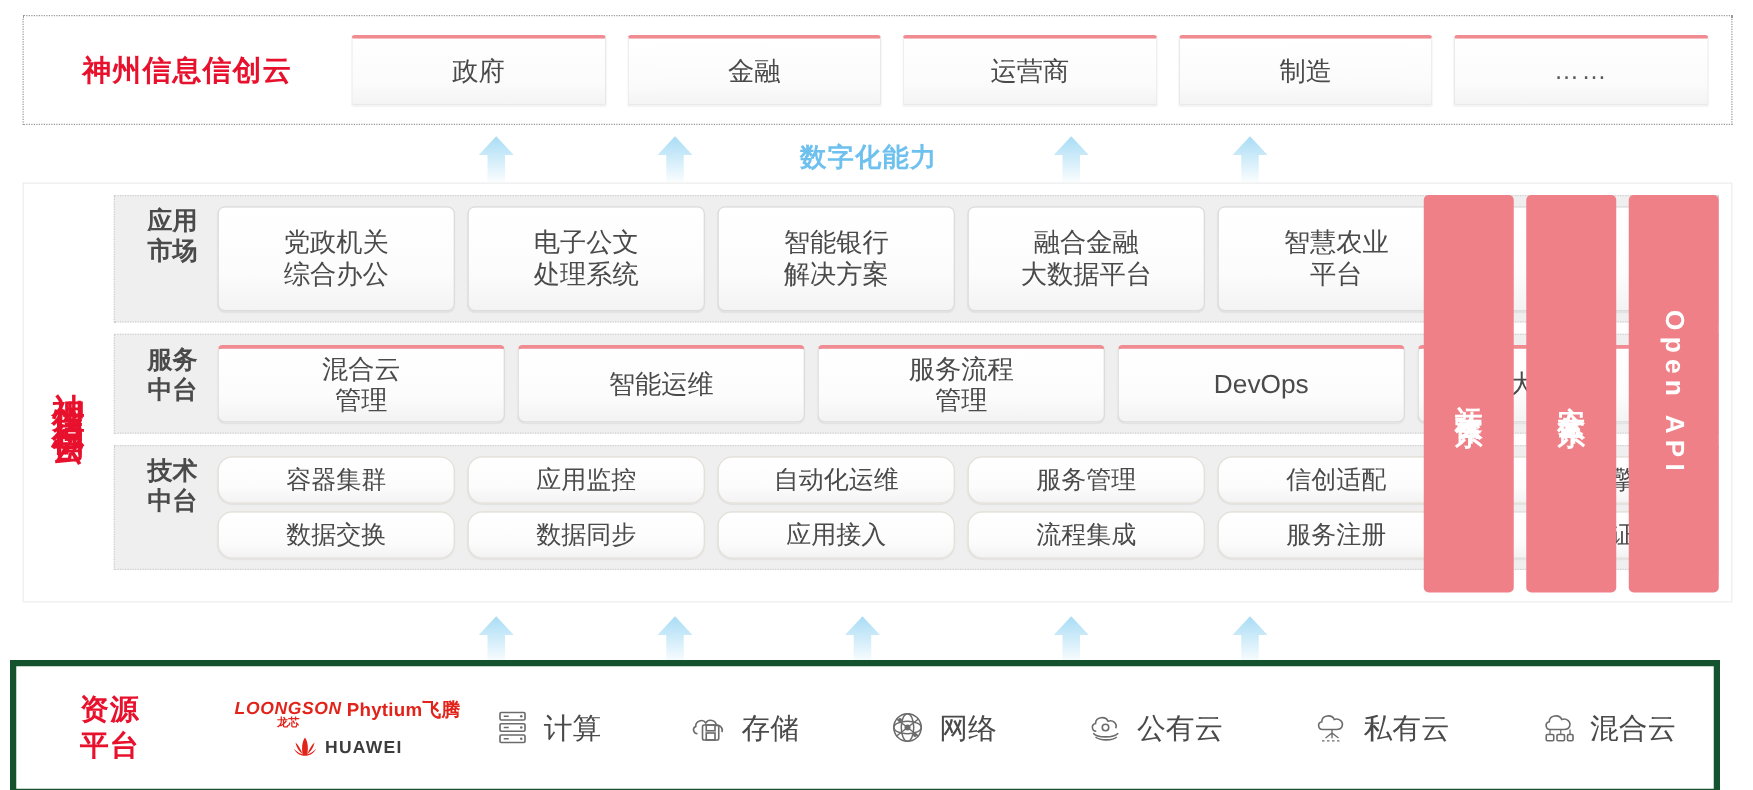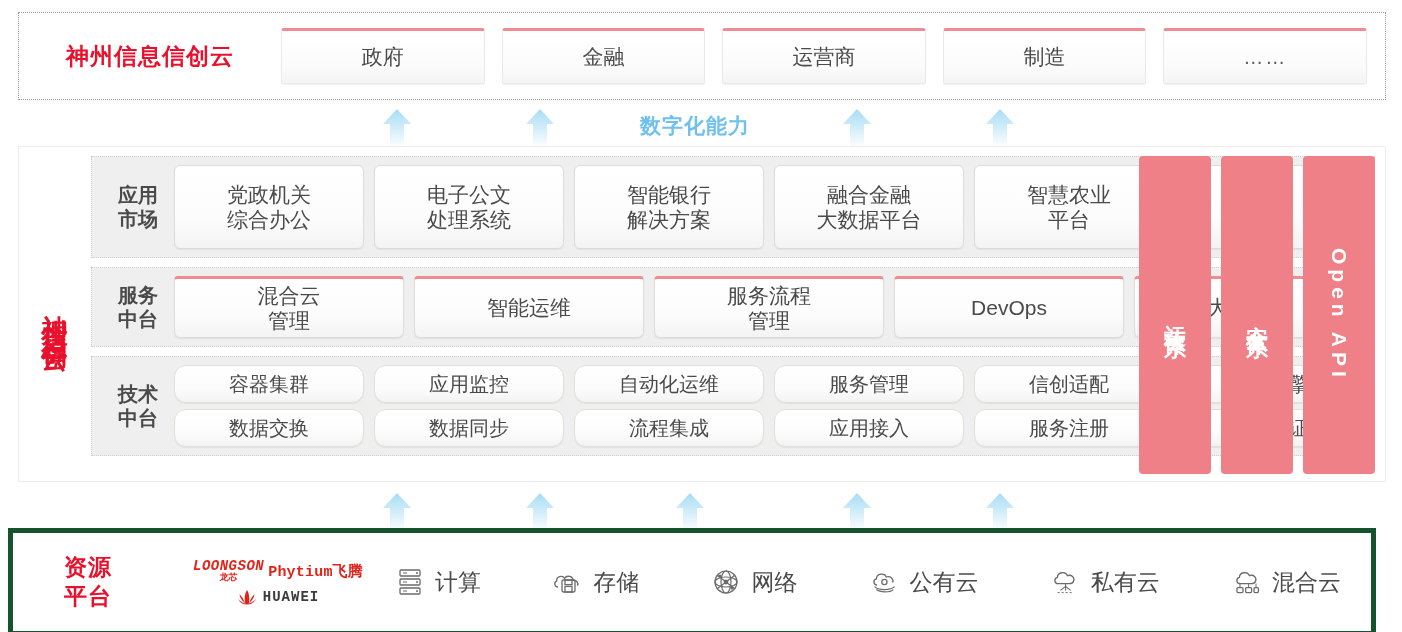--- a/index.html
+++ b/index.html
@@ -86,21 +86,21 @@
     line-height: 1;
   }
   .cloud-rows {
     flex: 1 1 auto;
     display: flex; flex-direction: column;
     gap: 9px;
     padding: 9px 10px 9px 0;
     position: relative;
   }
   .layer {
-    display: flex; align-items: center;
+    display: flex; 
     background: #efefef;
     border: 1px dotted #cfcfcf;
     padding: 8px 10px;
     flex: 0 0 auto;
   }
   .layer-label {
     flex: 0 0 72px;
     font-size: 20px; font-weight: bold; color: #4a4a4a;
     text-align: center; line-height: 1.2; white-space: pre-line;
   }
@@ -147,21 +147,21 @@
     width: 1368px; height: 108px;
     border: 5px solid #14532d;
     background: #fff;
     display: flex; align-items: center;
   }
   .res-title { flex: 0 0 150px; font-size: 23px; }
   .vendor-logos {
     flex: 0 0 230px;
     display: flex; flex-direction: column; align-items: center; gap: 6px;
   }
-  .vendor-row { display: flex; align-items: center; gap: 4px; font-family: Liberation Mono, monospace; }
+  .vendor-row { display: flex; gap: 4px; }
   .logo-loongson { display:flex; flex-direction:column; align-items:center; line-height:1; }
   .logo-loongson .en {
     color:#e2231a; font-weight:bold; font-size:14px; font-style: italic;
     letter-spacing:.5px;
   }
   .logo-loongson .cn { color:#e2231a; font-size:9px; font-weight:bold; margin-top:1px; }
   .logo-phytium { color:#e2231a; font-weight:bold; font-size:15px; letter-spacing:.2px; }
   .logo-huawei { display:flex; align-items:center; gap:6px; }
   .logo-huawei .mark { width:20px; height:16px; }
   .logo-huawei .txt { color:#3c3c3c; font-weight:bold; font-size:14px; letter-spacing:1px; }
@@ -264,22 +264,22 @@
             <div class="cell">容器集群</div>
             <div class="cell">应用监控</div>
             <div class="cell">自动化运维</div>
             <div class="cell">服务管理</div>
             <div class="cell">信创适配</div>
             <div class="cell">流程引擎</div>
           </div>
           <div class="layer-items">
             <div class="cell">数据交换</div>
             <div class="cell">数据同步</div>
+            <div class="cell">应用接入</div>
             <div class="cell">流程集成</div>
-            <div class="cell">应用接入</div>
             <div class="cell">服务注册</div>
             <div class="cell">统一认证</div>
           </div>
         </div>
       </div>
 
       <div class="side-bars">
         <div class="side-bar">
           <span class="vtxt">运营体系</span>
         </div>

